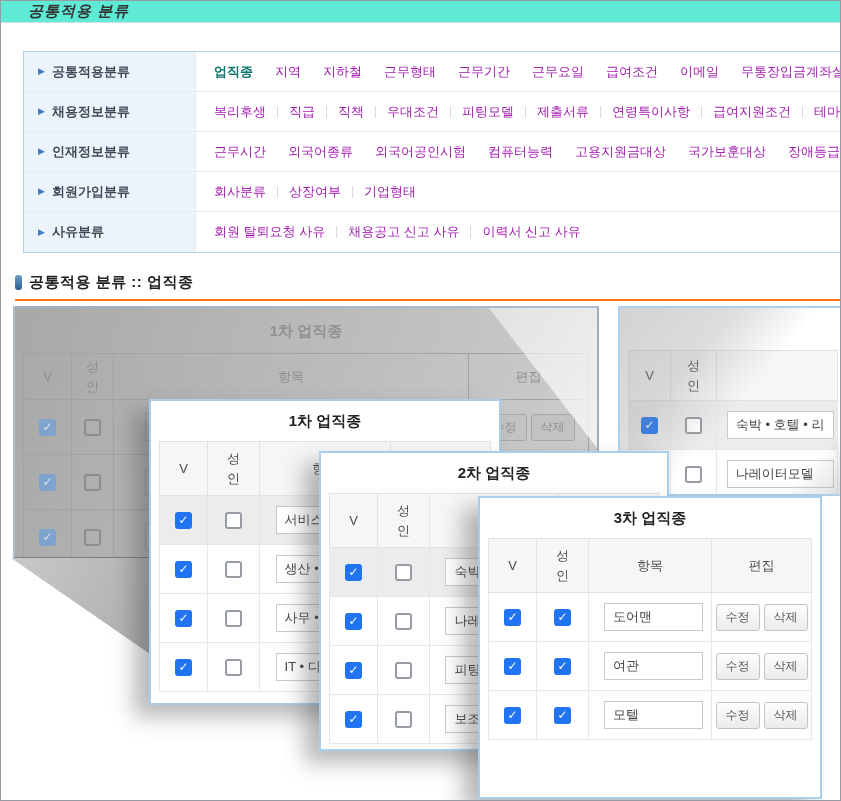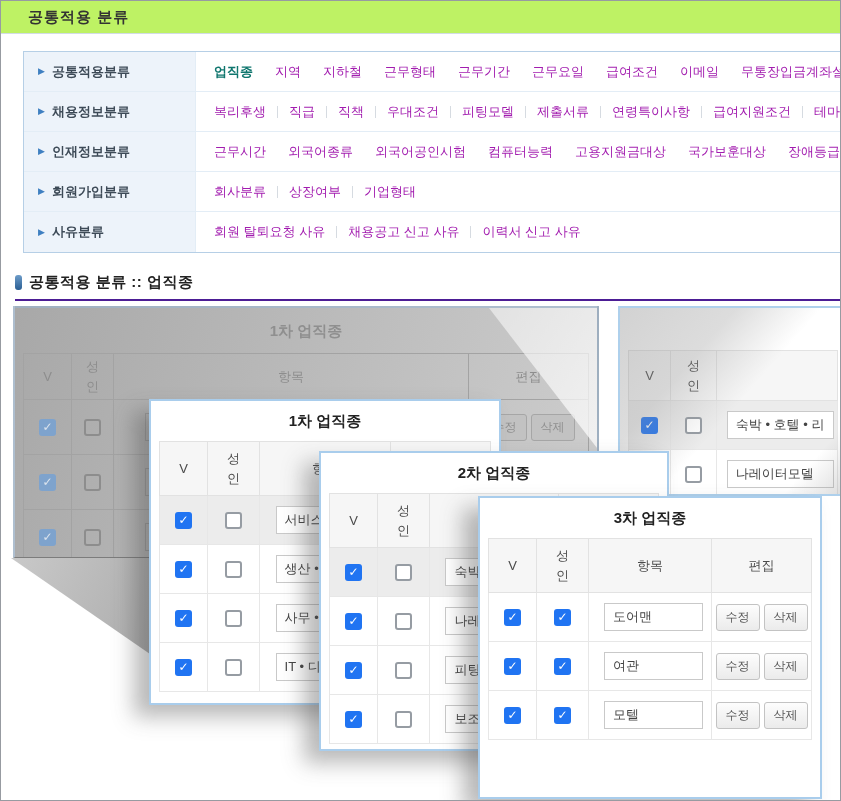--- a/index.html
+++ b/index.html
@@ -2,42 +2,42 @@
 <html><head>
 <meta charset="utf-8">
 <style>
   * { margin:0; padding:0; box-sizing:border-box; }
   body { background:#fff; font-family:"Liberation Sans","DejaVu Sans",sans-serif; }
 
   .frame { position:relative; width:841px; height:801px; border:1px solid #979ba1;
            background:#fff; overflow:hidden; }
 
   
-  .topbar { height:33px; background:#bef264; border-bottom:1px solid #d2dce6;
-            display:flex; align-items:center; padding-left:27px; }
+  .topbar { height:22px; background:#5eead4; border-bottom:1px solid #d2dce6;
+            display:flex; align-items:center; padding-left:27px;font-style:italic; }
   .topbar h1 { font-size:15px; color:#333; font-weight:bold; letter-spacing:1px; }
 
   
   .cat-table { position:absolute; left:22px; top:50px; width:838px;
                border:1px solid #b6cfe6; background:#fff; }
   .cat-row { display:flex; border-bottom:1px solid #e3edf6; height:40px; }
   .cat-row:last-child { border-bottom:none; }
   .cat-label { flex:0 0 172px; background:#edf3fa; border-right:1px solid #e3edf6;
                display:flex; align-items:center; gap:7px; padding-left:14px;
                font-size:13px; font-weight:bold; color:#3d4a57; }
   .arrow-icon { color:#3e7fc1; font-size:9px; line-height:1; }
   .cat-items { flex:1; display:flex; align-items:center; padding-left:18px;
                font-size:13px; white-space:nowrap; overflow:hidden; }
   .cat-link { color:#a21caf; text-decoration:none; }
   .cat-link.active { color:#0f766e; font-weight:bold; }
   .sep { display:inline-block; width:1px; height:12px; background:#d6dbe1; margin:0 11px; }
 
   
   .section-head { position:absolute; left:14px; right:0; top:272px;
-                  border-bottom:2px solid #4c1d95; padding-bottom:7px;
+                  border-bottom:2px solid #f97316; padding-bottom:7px;
                   display:flex; align-items:center; gap:7px; }
   .bullet { width:7px; height:15px; border-radius:3px;
             background:linear-gradient(#6d9cc9,#2a5e93); }
   .section-title { font-size:15px; font-weight:bold; color:#222; letter-spacing:.5px; }
 
   
   table.ptable { border-collapse:collapse; table-layout:fixed; width:calc(100% - 16px); margin:0 8px; }
   .ptable th { border:1px solid #e2e2e2; background:#f6f6f6; font-size:13px; color:#4a4a4a;
                font-weight:normal; height:54px; text-align:center; }
   .ptable td { border:1px solid #e7e7e7; height:49px; text-align:center; vertical-align:middle; }

